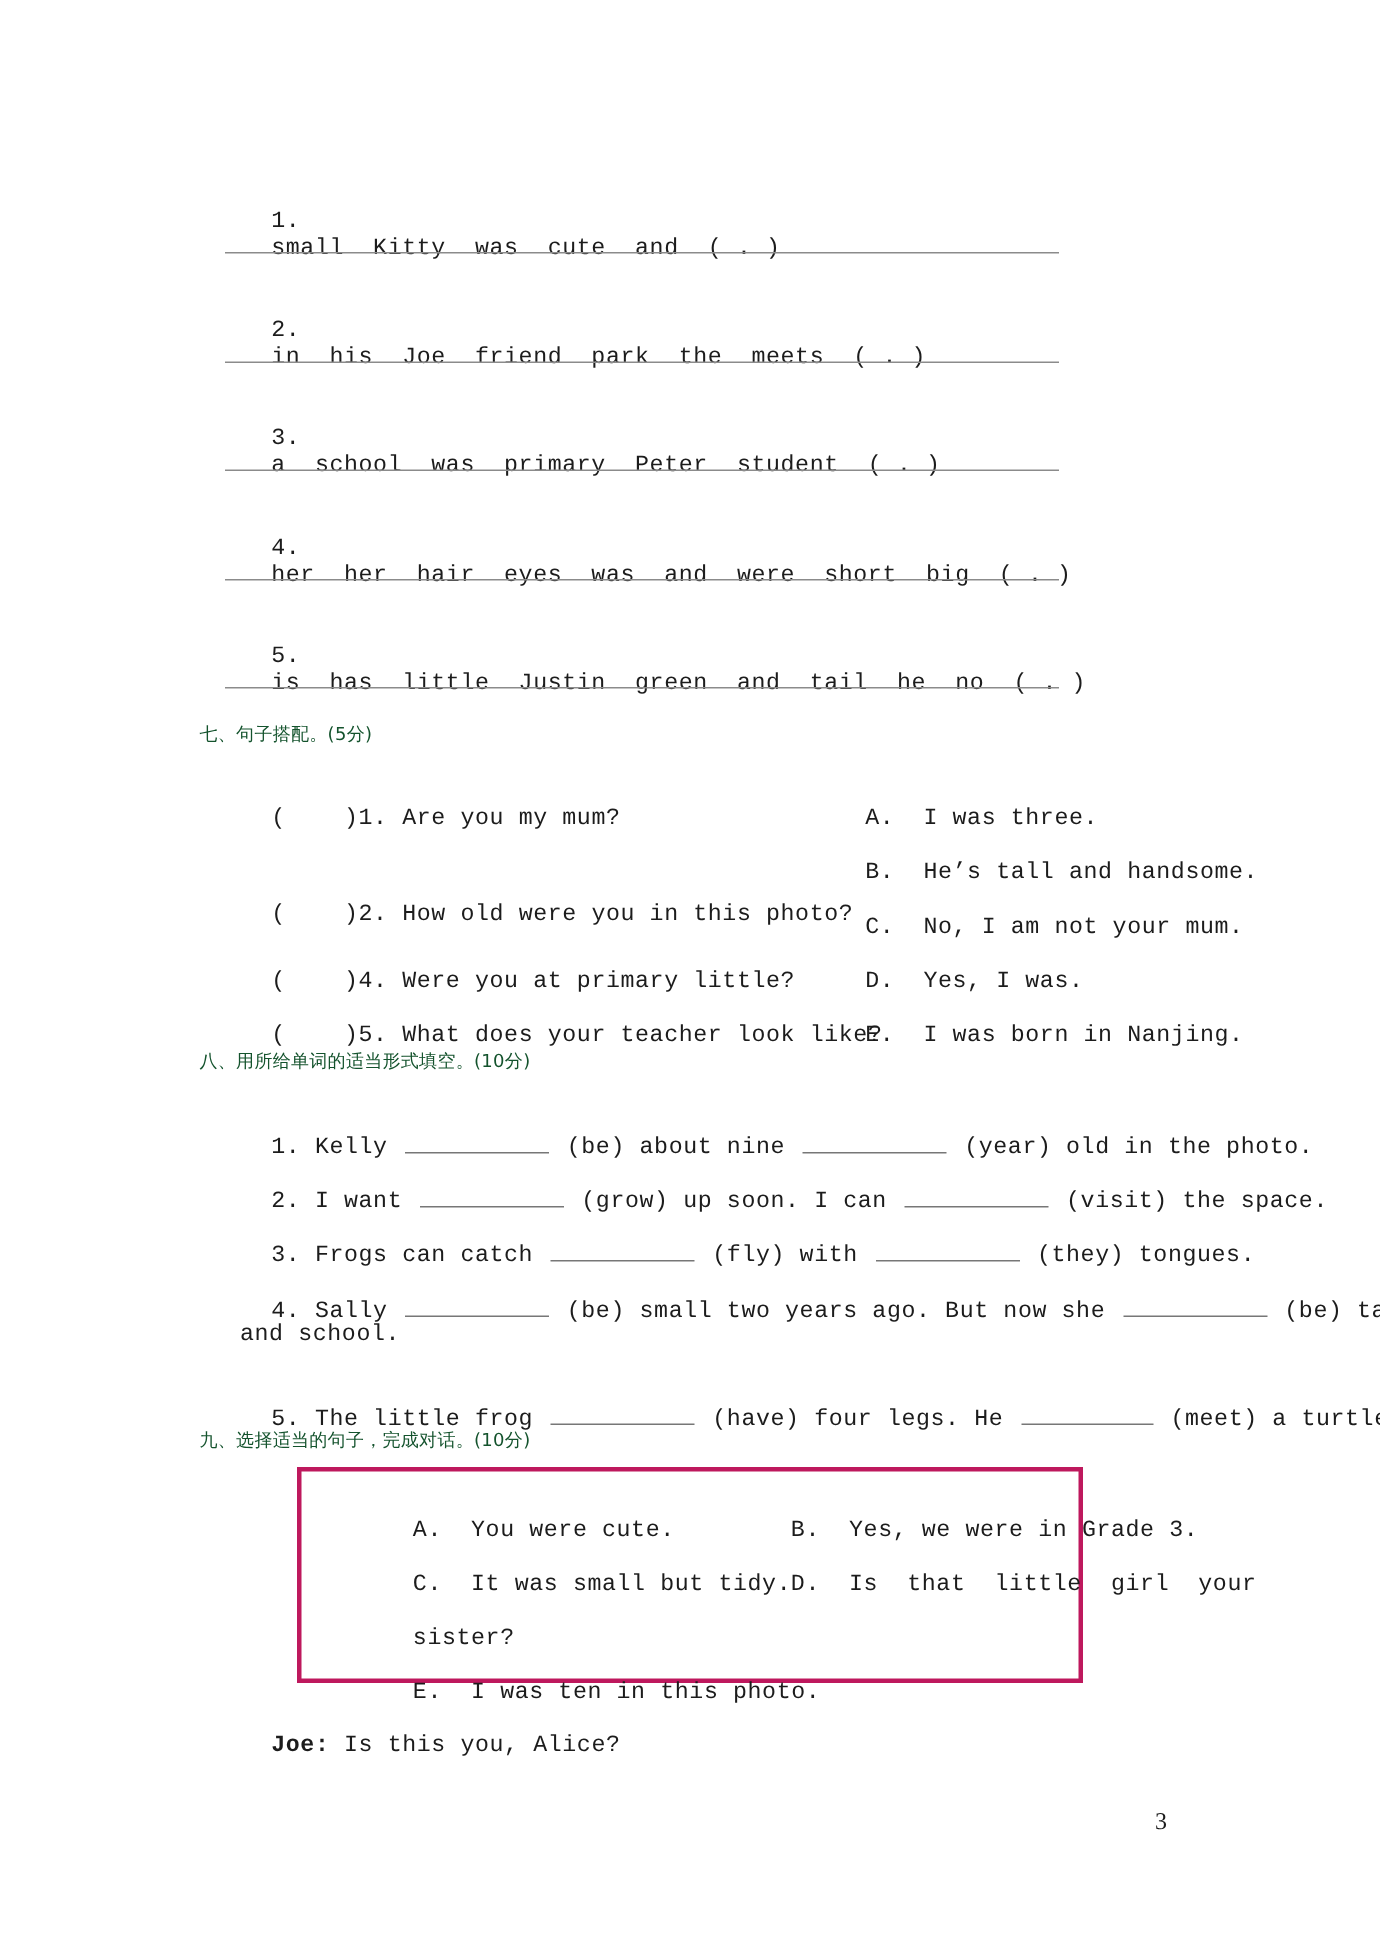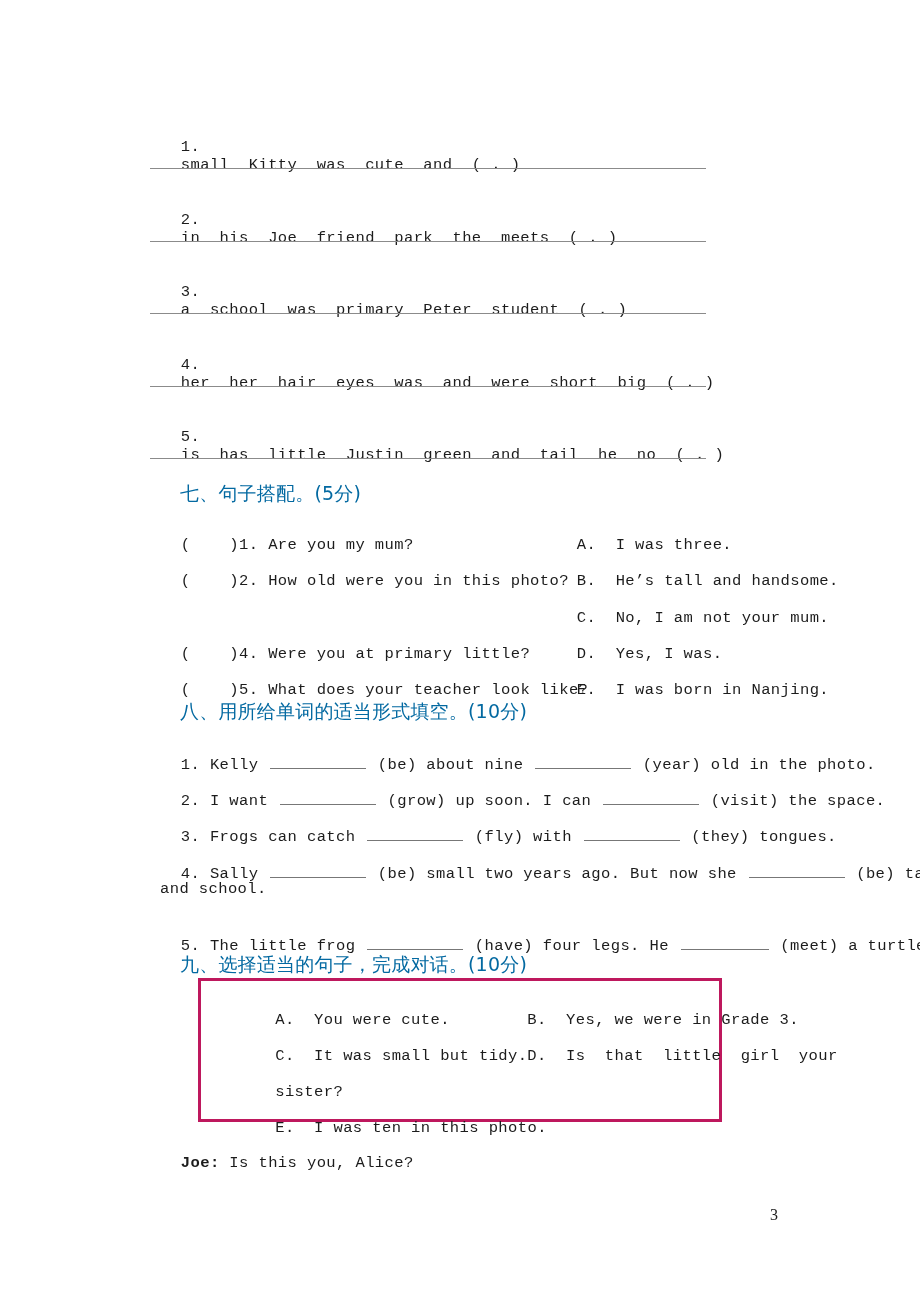--- a/index.html
+++ b/index.html
@@ -26,24 +26,23 @@
   .abs { position: absolute; white-space: pre; }
 
   .eng {
     font-family: "Liberation Mono", "DejaVu Sans Mono", monospace;
     font-size: 15.5px;
     letter-spacing: 0.4px;
     color: #1c1c1c;
   }
   .cn {
     font-family: "DejaVu Sans", "Liberation Sans", sans-serif;
-    font-size: 19px;
-    color: #0369a1;
+    font-size: 12px;
+    color: #14532d;
     letter-spacing: 0.2px;
-    margin-left: 47px;
   }
 
   
   .scramble-item { left: 142px; }
   .answer-rule {
     position: absolute;
     left: 150px;
     width: 556px;
     height: 0;
     border-top: 1px solid #8b8b8b;
@@ -131,21 +130,21 @@
 
   <div class="abs cn" style="left:133px; top:481px;">七、句子搭配。(5分)</div>
 
   <div class="abs eng match-left" style="top:518px;">
     <span class="paren">(    )</span><span>1.</span><span> </span><span>Are you my mum?</span>
   </div>
   <div class="abs eng match-right" style="top:518px;">
     <span>A.</span><span>  </span><span>I was three.</span>
   </div>
 
-  <div class="abs eng match-left" style="top:554px;">
+  <div class="abs eng match-left" style="top:582px;">
     <span class="paren">(    )</span><span>2.</span><span> </span><span>How old were you in this photo?</span>
   </div>
   <div class="abs eng match-right" style="top:554px;">
     <span>B.</span><span>  </span><span>He’s tall and handsome.</span>
   </div>
 
   <div class="abs eng match-right" style="top:591px;">
     <span>C.</span><span>  </span><span>No, I am not your mum.</span>
   </div>
 

